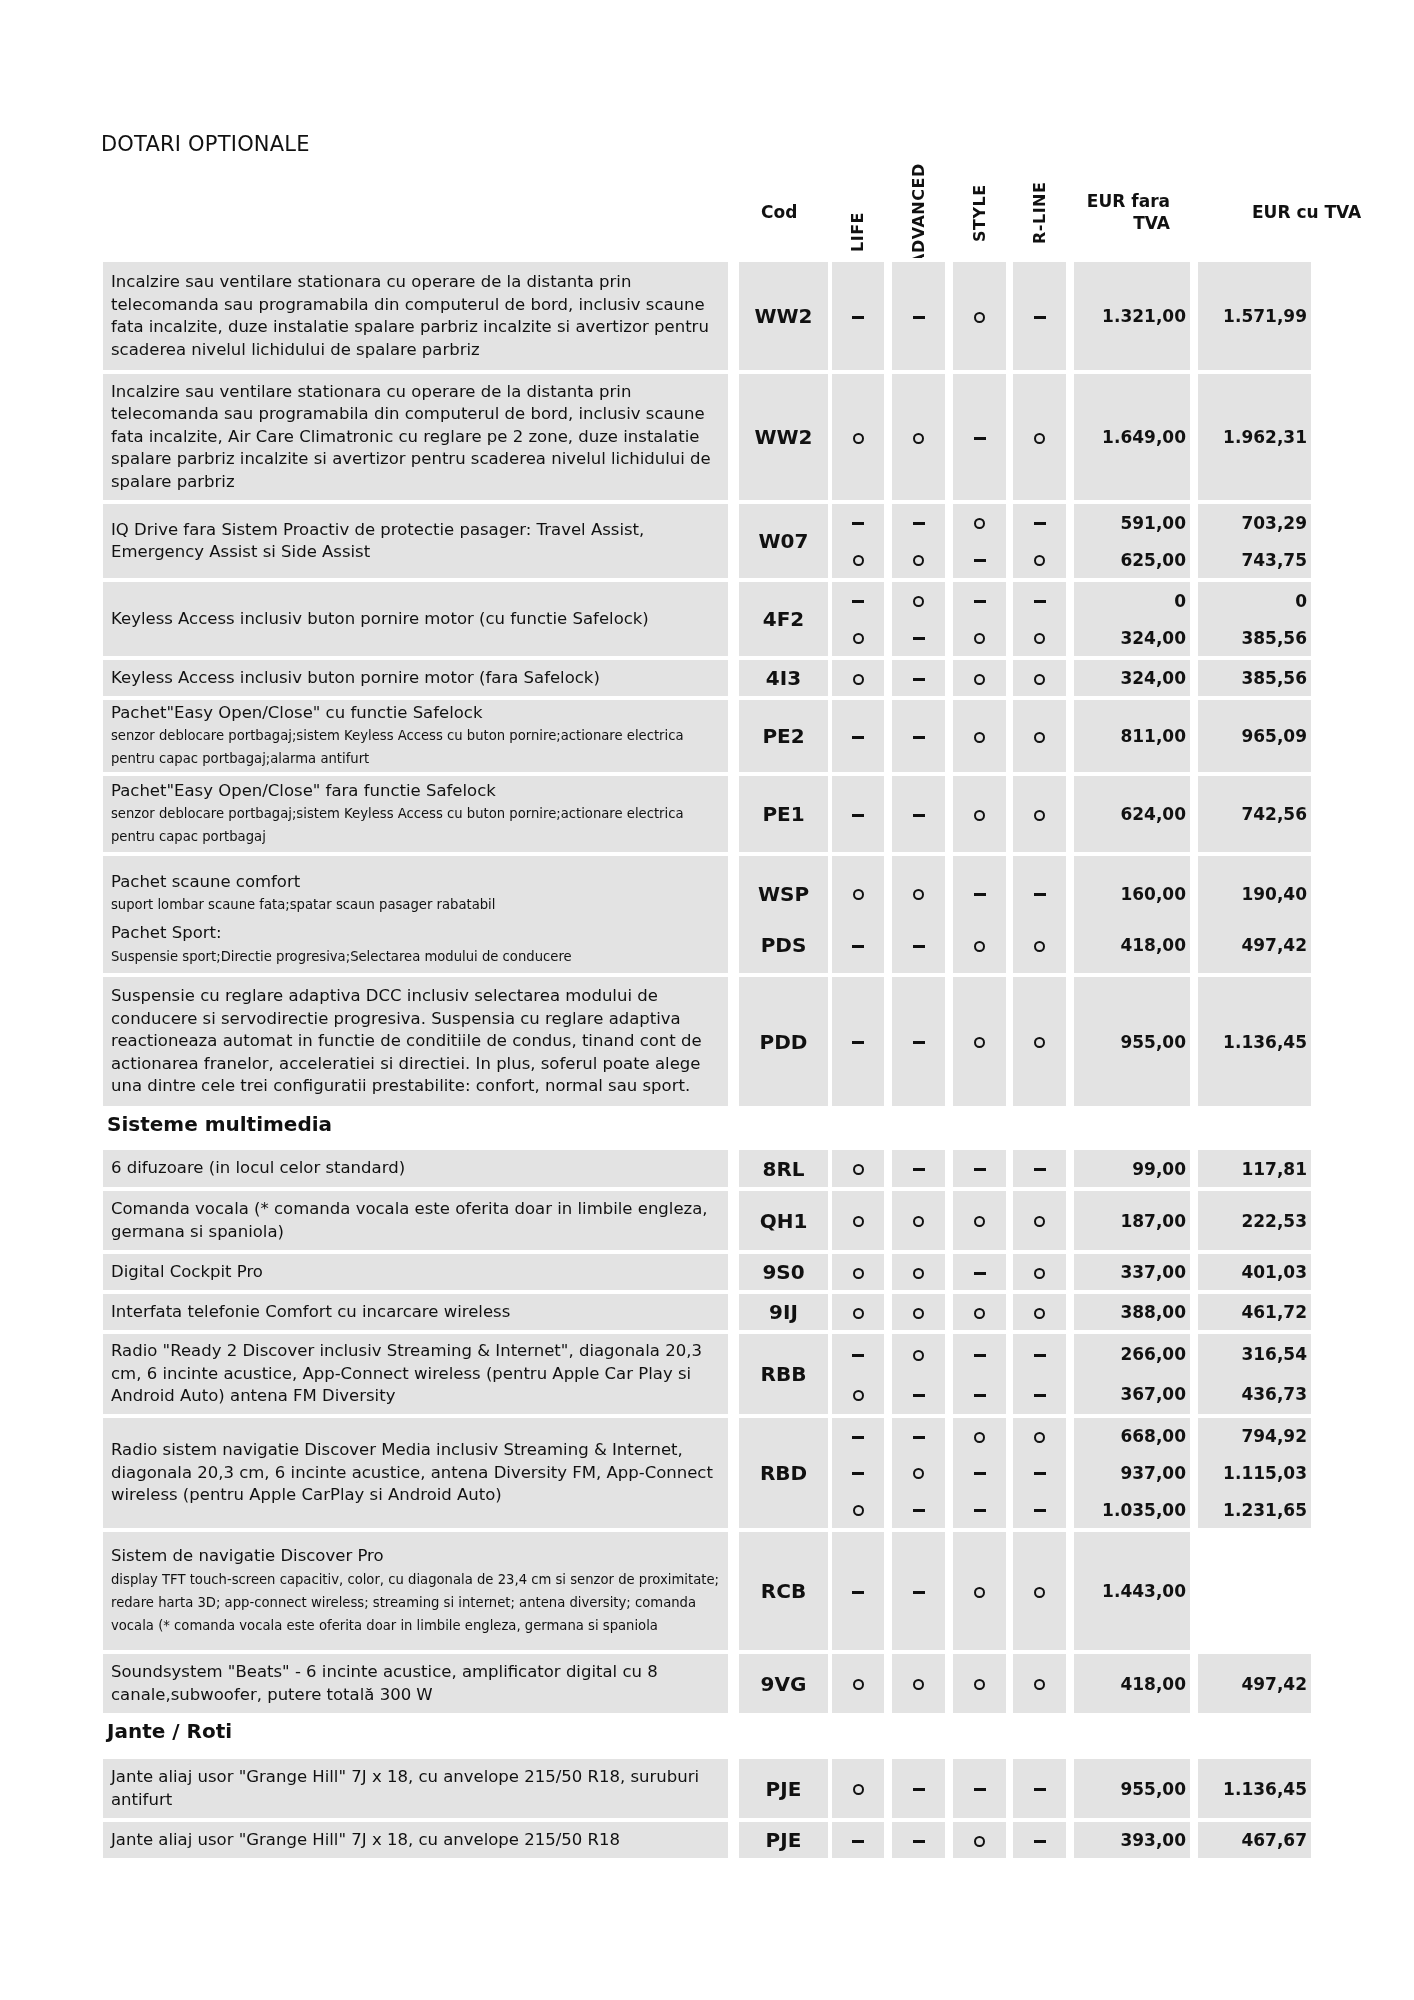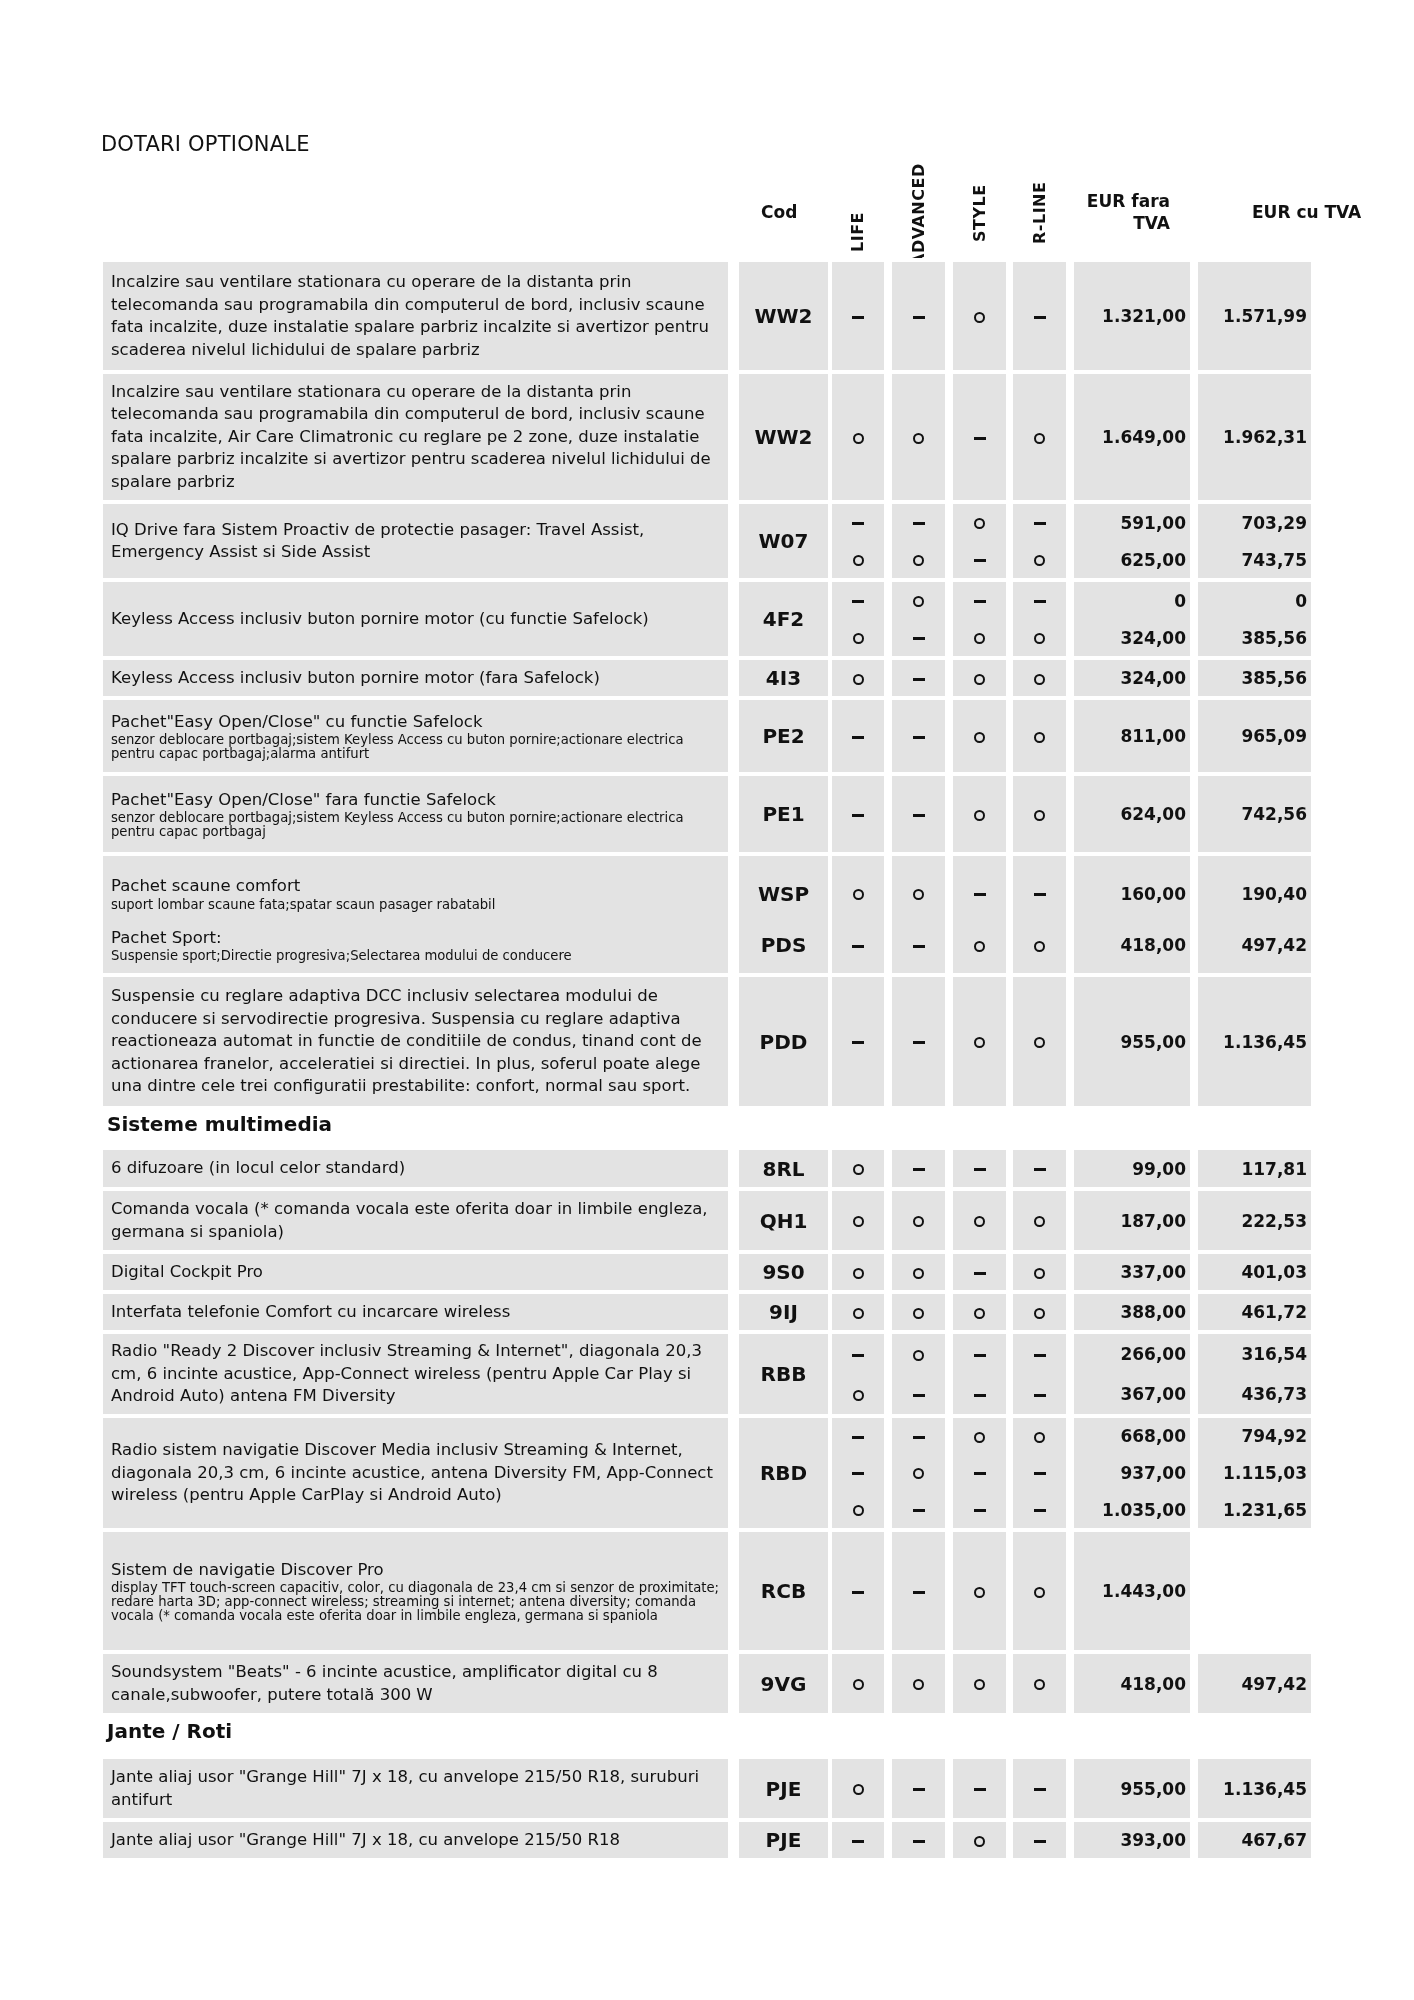--- a/index.html
+++ b/index.html
@@ -6,21 +6,21 @@
   body { width:1414px; height:2000px; position:relative; font-family:"DejaVu Sans", sans-serif; color:#111; overflow:hidden; }
   .title { position:absolute; left:101px; top:132px; font-size:21px; font-weight:normal; letter-spacing:0.2px; }
   .hdr { position:absolute; top:150px; height:108px; }
   .hdr .lbl { position:absolute; font-weight:bold; font-size:17px; }
   .vert { position:absolute; bottom:6px; transform-origin:left bottom; transform:rotate(-90deg); white-space:nowrap; font-weight:bold; font-size:16px; letter-spacing:0.5px; }
   .tbl { position:absolute; left:0; top:0; width:1414px; }
   .row { position:absolute; left:103px; width:1208px; }
   .cell { position:absolute; top:0; bottom:0; background:#e3e3e3; display:flex; box-sizing:border-box; }
   .c-desc { left:0; width:625px; padding:6px 8px; flex-direction:column; justify-content:center; font-size:16.5px; line-height:22.5px; }
   .c-desc .main { font-size:16.5px; }
-  .c-desc .sub { font-size:13.2px; line-height:14px; }
+  .c-desc .sub { font-size:13.2px; line-height:23px; }
   .c-cod { left:636px; width:89px; align-items:center; justify-content:center; font-weight:bold; font-size:20px; }
   .c-m { flex-direction:column; justify-content:space-around; align-items:center; font-weight:bold; font-size:18px; }
   .c-life { left:729px; width:52px; }
   .c-adv { left:789px; width:53px; }
   .c-sty { left:850px; width:53px; }
   .c-rl  { left:910px; width:53px; }
   .c-p { flex-direction:column; justify-content:space-around; align-items:flex-end; padding-right:4px; font-weight:bold; font-size:17px; }
   .c-pn { left:971px; width:116px; }
   .c-pv { left:1095px; width:113px; }
   .mark { display:block; height:22px; line-height:22px; }

